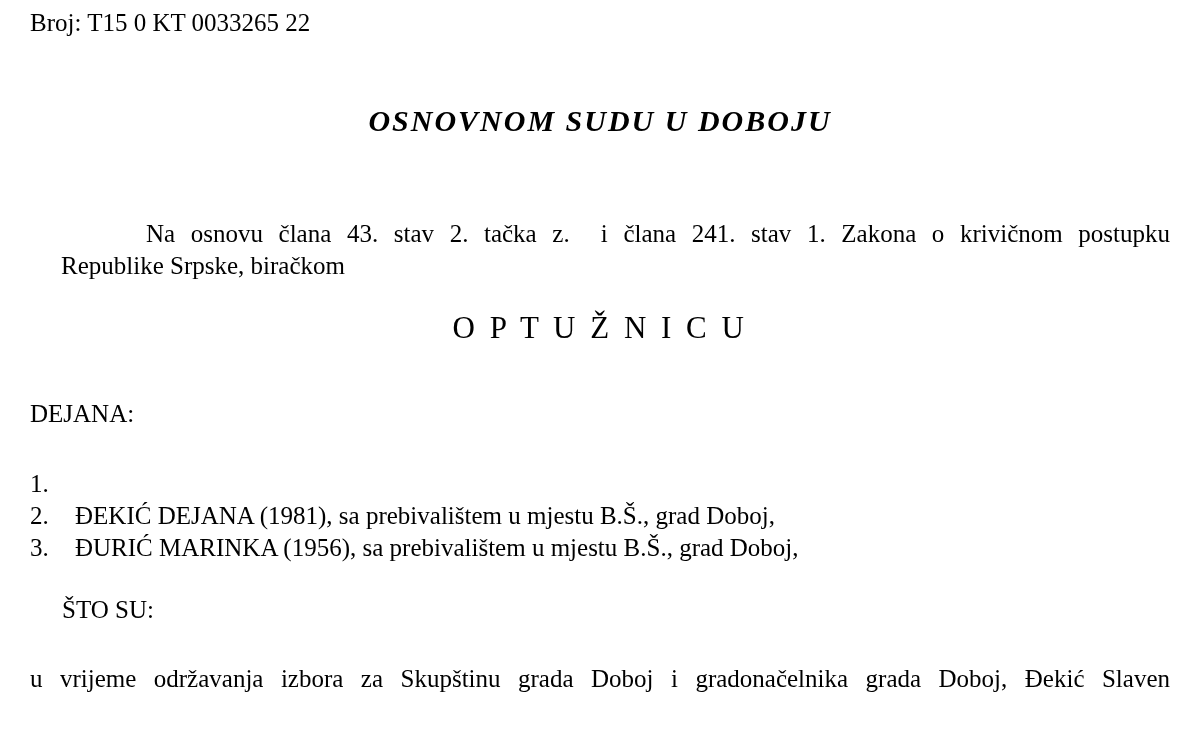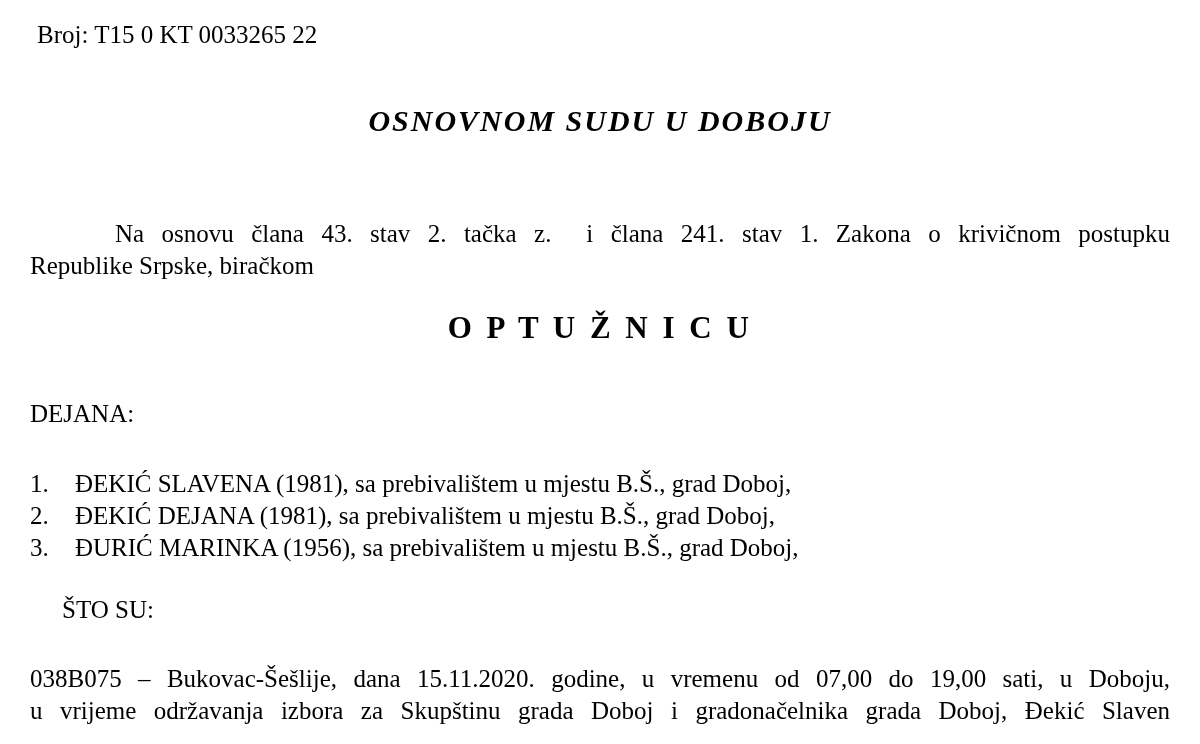--- a/index.html
+++ b/index.html
@@ -16,48 +16,48 @@
     font-family: "Liberation Serif", serif;
     font-size: 25px;
     overflow: hidden;
   }
   .abs {
     position: absolute;
     left: 30px;
     right: 30px;
   }
   .header-block {
-    top: 20px;
+    top: 8px;
     line-height: 29px;
-    margin-left: 7px;
   }
   .court-heading {
     top: 104px;
     text-align: center;
     font-weight: bold;
     font-size: 30px;
     letter-spacing: 2px;
     font-style: italic;
   }
   .intro-block {
     top: 218px;
     line-height: 32px;
+    margin-left: 31px;
   }
   .jline {
     text-align: justify;
     text-align-last: justify;
     white-space: pre-wrap;
   }
   .indent {
     padding-left: 85px;
   }
   .indictment-title {
     top: 310px;
     text-align: center;
-    font-weight: bold;
+    font-weight: normal;
     font-size: 31px;
     letter-spacing: 3.5px;
   }
   .against-label {
     top: 400px;
   }
   .defendant-list {
     top: 468px;
     line-height: 32px;
   }
@@ -93,32 +93,30 @@
     <div>Republike Srpske, biračkom</div>
   </div>
 
   <div class="abs indictment-title">O P T U Ž N I C U</div>
 
   <div class="abs against-label">DEJANA:</div>
 
   <div class="abs defendant-list">
     <div class="defendant-row">
       <span class="defendant-number">1.</span>
-      <span>ĐEKIĆ SLAVENA (1981), sa prebivalištem u mjestu B.Š., grad Doboj,</span>
     </div>
     <div class="defendant-row">
       <span class="defendant-number">2.</span>
       <span>ĐEKIĆ DEJANA (1981), sa prebivalištem u mjestu B.Š., grad Doboj,</span>
     </div>
     <div class="defendant-row">
       <span class="defendant-number">3.</span>
       <span>ĐURIĆ MARINKA (1956), sa prebivalištem u mjestu B.Š., grad Doboj,</span>
     </div>
   </div>
 
   <div class="abs charges-label">ŠTO SU:</div>
 
   <div class="abs facts-block">
-    <div class="jline">038B075 – Bukovac-Šešlije, dana 15.11.2020. godine, u vremenu od 07,00 do 19,00 sati, u Doboju,</div>
     <div class="jline">u vrijeme održavanja izbora za Skupštinu grada Doboj i gradonačelnika grada Doboj, Đekić Slaven</div>
   </div>
 
 </div>
 
 </body></html>

